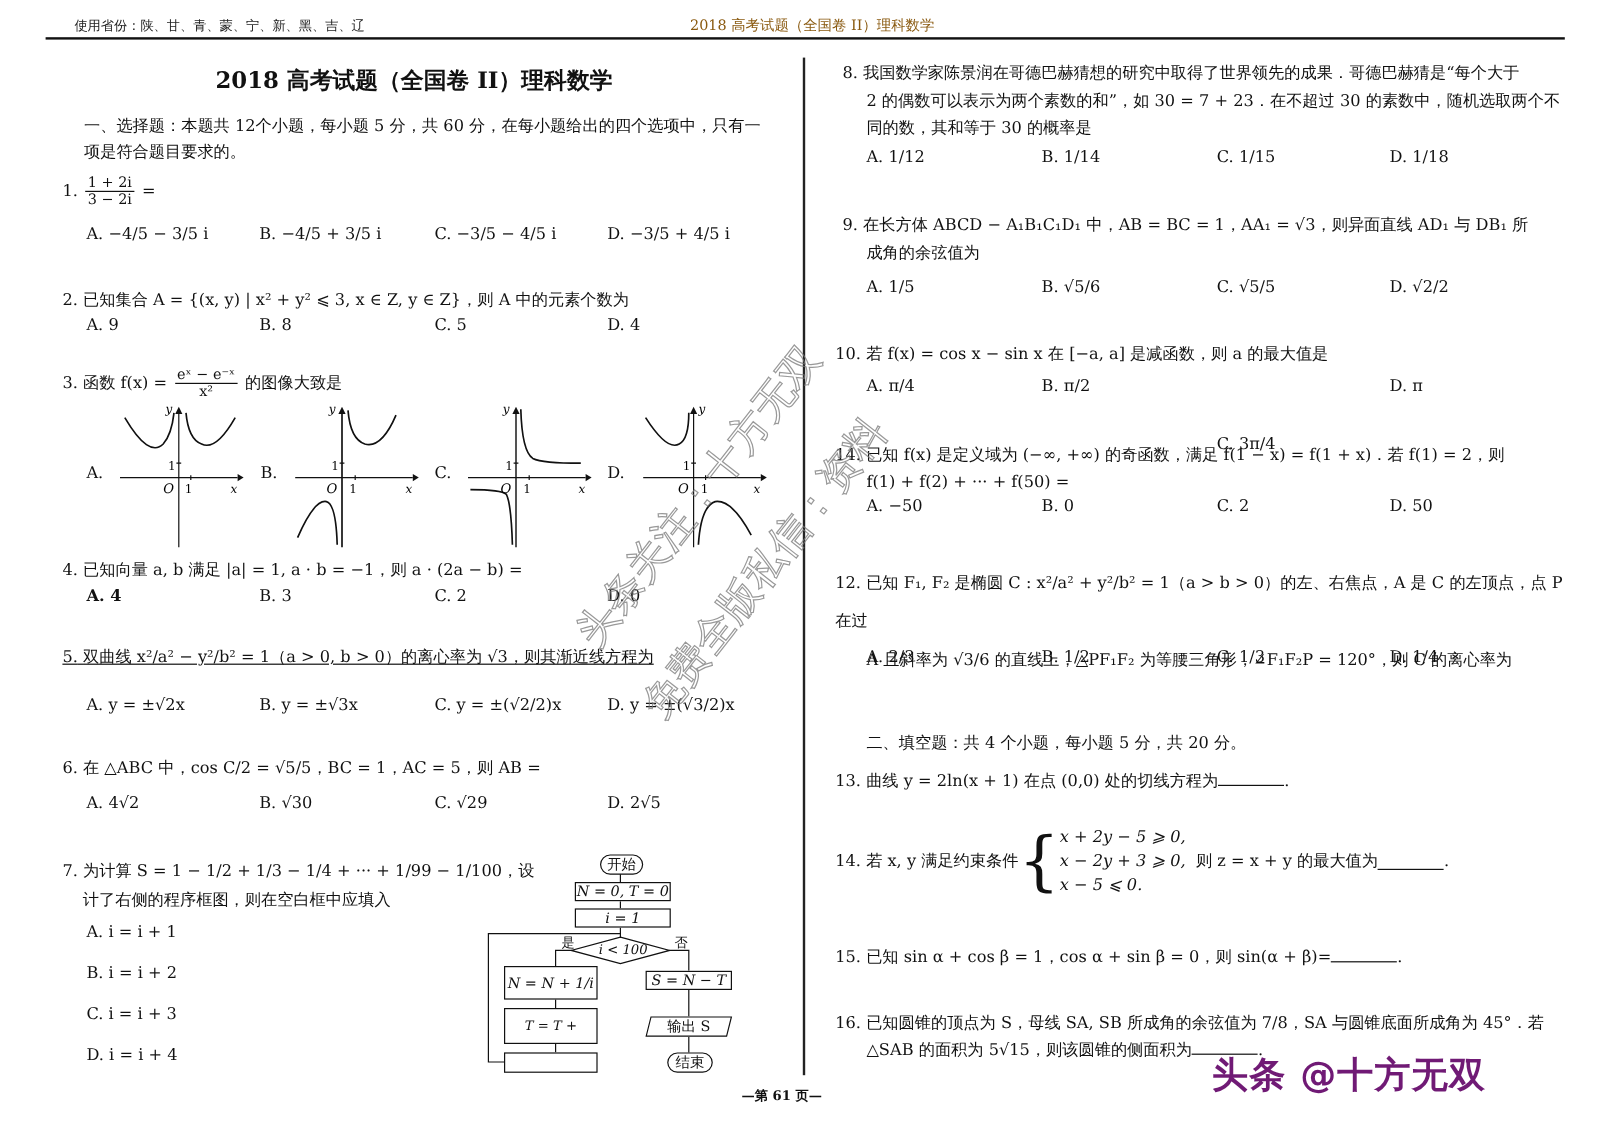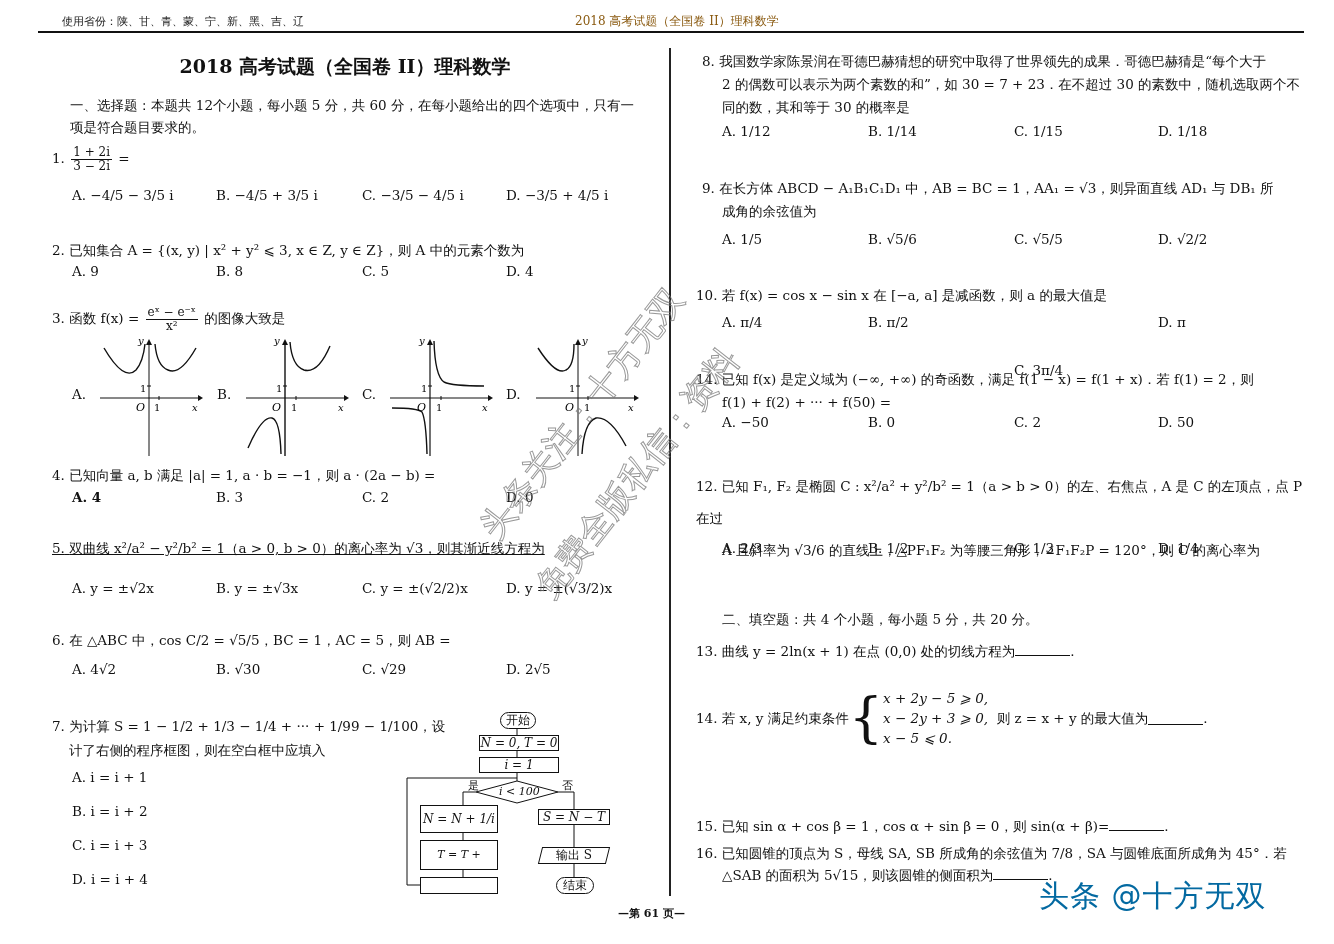--- a/index.html
+++ b/index.html
@@ -11,21 +11,21 @@
   .col-rule{left:669px;top:48px;width:2px;height:848px;background:#222;}
   .title{left:90px;top:54px;width:510px;text-align:center;font-size:19px;font-weight:bold;}
   .sec{font-size:13.5px;font-weight:normal;line-height:22px;}
   .q{font-size:13.5px;line-height:20px;}
   .opt{font-size:13.5px;}
   .frac{display:inline-flex;flex-direction:column;align-items:center;vertical-align:middle;font-size:12px;line-height:13px;margin:0 2px;}
   .frac .n{border-bottom:1px solid #111;padding:0 2px;}
   .frac .d{padding:0 2px;}
   .blank{display:inline-block;width:55px;border-bottom:1px solid #111;height:12px;vertical-align:baseline;}
   .footer{left:618px;top:906px;font-size:11px;font-weight:bold;}
-  .brand{left:1039px;top:876px;font-family:"DejaVu Sans",sans-serif;font-size:30px;color:#0369a1;letter-spacing:1px;}
+  .brand{left:1010px;top:876px;font-family:"DejaVu Sans",sans-serif;font-size:30px;color:#701a75;letter-spacing:1px;font-weight:bold;}
   .wm{left:470px;top:520px;transform:rotate(-52deg);transform-origin:left top;font-family:"DejaVu Sans",sans-serif;color:transparent;-webkit-text-stroke:1px #777;font-size:34px;white-space:nowrap;opacity:.75;}
   .wm2{left:525px;top:580px;}
   .graph{position:absolute;}
   .fc-box{position:absolute;border:1px solid #111;background:#fff;font-size:12px;text-align:center;box-sizing:border-box;}
   .brace{font-size:54px;line-height:54px;font-weight:100;}
 </style>
 </head>
 <body>
 
 <div class="abs hdr-left">使用省份：陕、甘、青、蒙、宁、新、黑、吉、辽</div>
@@ -262,21 +262,21 @@
   <span>若 x, y 满足约束条件</span>
   <span class="brace">{</span>
   <div style="line-height:20px;font-style:italic;">
     <div>x + 2y − 5 ⩾ 0,</div>
     <div>x − 2y + 3 ⩾ 0,</div>
     <div>x − 5 ⩽ 0.</div>
   </div>
   &nbsp;&nbsp;<span>则 z = x + y 的最大值为</span><span class="blank"></span><span>.</span>
 </div>
 
-<div class="abs q" style="left:696px;top:788px;margin-top:28px;">
+<div class="abs q" style="left:696px;top:788px;">
   <span>15.</span>
   <span>已知 sin α + cos β = 1，cos α + sin β = 0，则 sin(α + β)=</span><span class="blank"></span><span>.</span>
 </div>
 
 <div class="abs q" style="left:696px;top:842px;width:610px;line-height:22px;">
   <div><span>16.</span> <span>已知圆锥的顶点为 S，母线 SA, SB 所成角的余弦值为 7/8，SA 与圆锥底面所成角为 45°．若</span></div>
   <div style="padding-left:26px;"><span>△SAB 的面积为 5√15，则该圆锥的侧面积为</span><span class="blank"></span><span>.</span></div>
 </div>
 
 <div class="abs footer">—第 61 页—</div>

